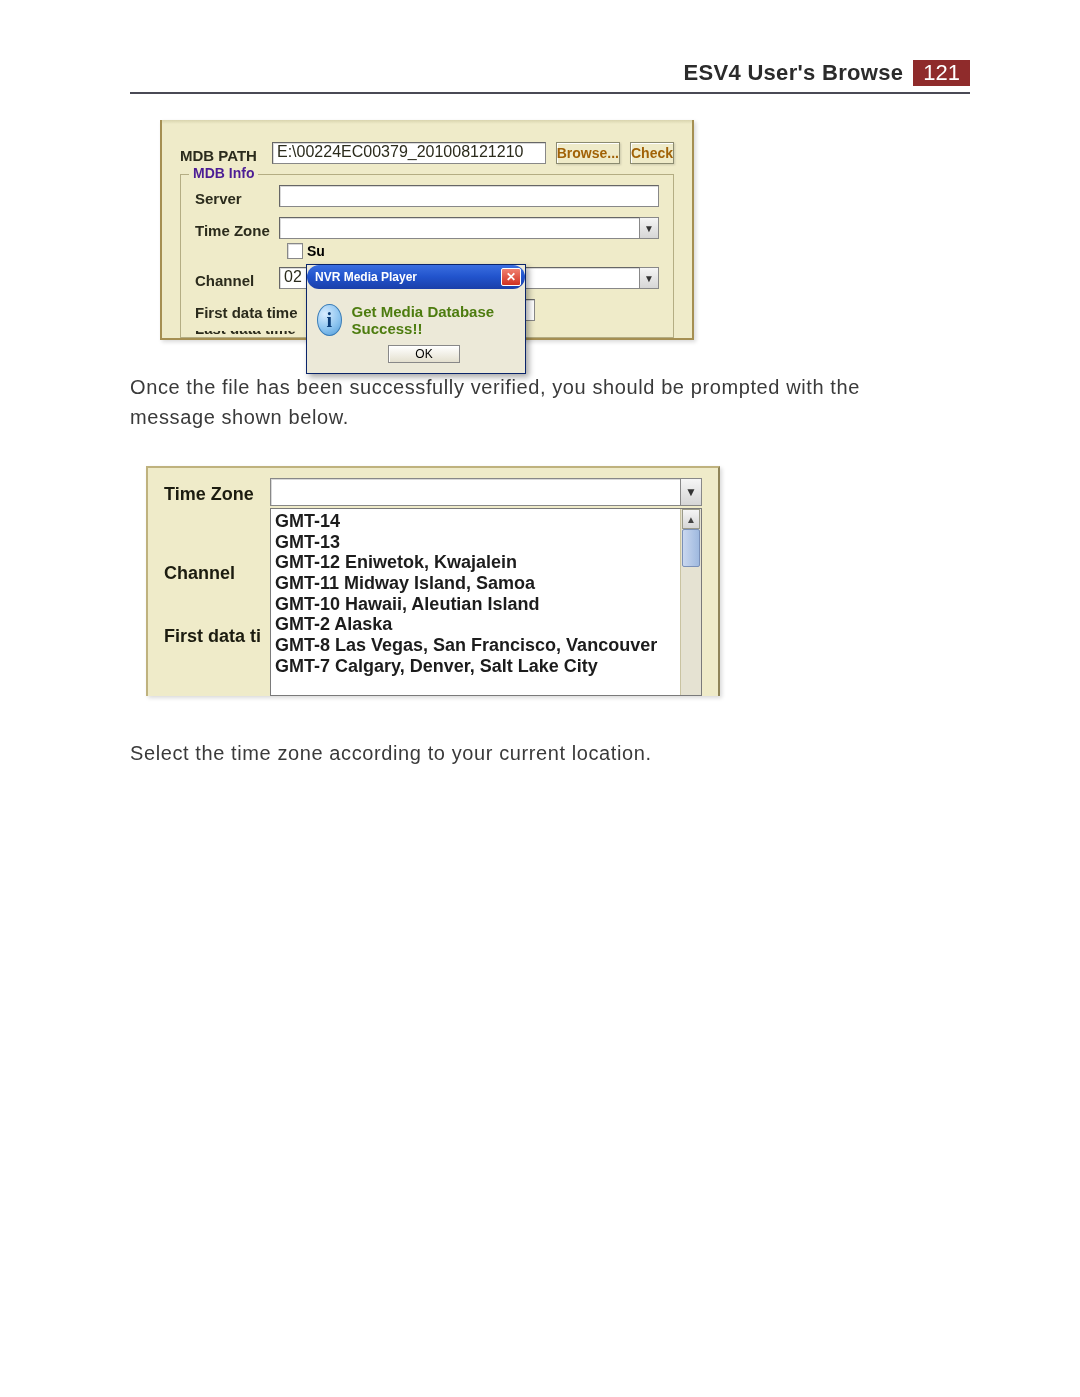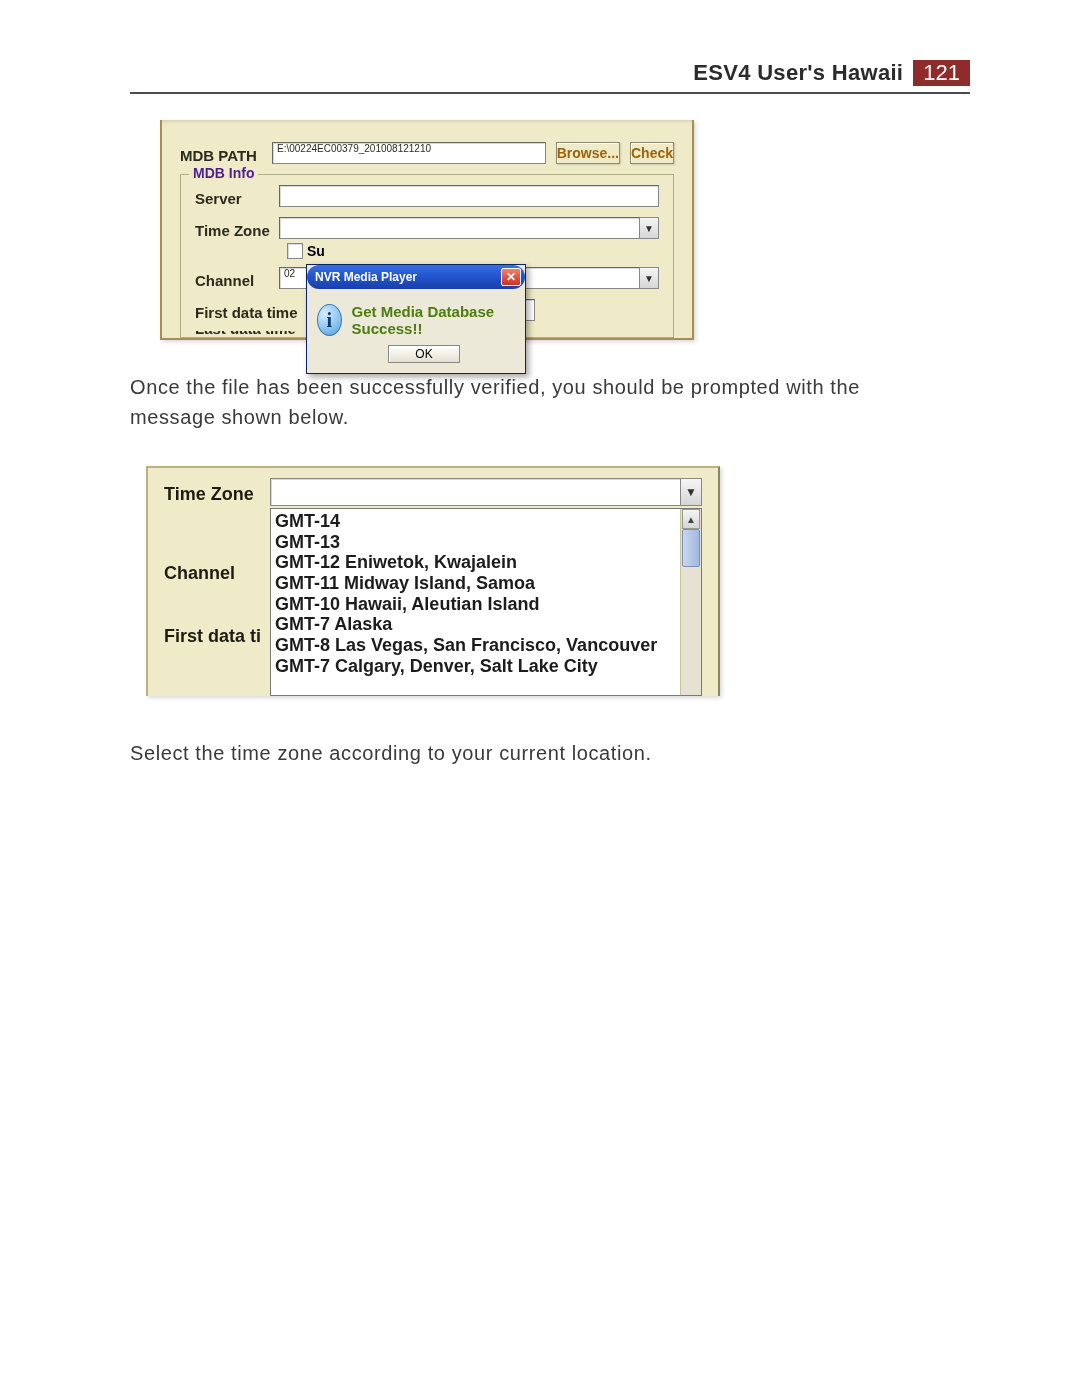--- a/index.html
+++ b/index.html
@@ -67,21 +67,21 @@
     width: 92px;
     flex: 0 0 92px;
   }
   .row .inp {
     border: 1px solid #888;
     border-top-color: #666;
     border-left-color: #666;
     background: #fff;
     height: 22px;
     padding: 0 4px;
-    font-size: 10px;
+    font-size: 16px;
     font-weight: normal;
     flex: 1;
     box-sizing: border-box;
     box-shadow: inset 1px 1px 0 rgba(0,0,0,0.15);
   }
   .row .inp.short { flex: 0 0 34px; }
   .row .btn {
     border: 1px solid #8b8b70;
     background: #efebc9;
     padding: 2px 0;
@@ -318,21 +318,21 @@
     border: 1px solid #7a90b8;
     border-radius: 2px;
   }
 </style>
 </head>
 <body>
 
 <div class="page">
 
   <div class="header-line">
-    <span class="header-title">ESV4 User's Hawaii</span>
+    <span class="header-title">ESV4 User's Browse</span>
     <span class="page-number-box">121</span>
   </div>
 
   <div class="shot">
     <div class="shot-gradient-top"></div>
     <div class="shot-body">
 
       <div class="row">
         <span class="lbl">MDB PATH</span>
         <span class="inp">E:\00224EC00379_201008121210</span>
@@ -411,21 +411,21 @@
       <span class="dd">▼</span>
     </div>
 
     <div class="listbox">
       <div class="listitems">
         <div>GMT-14</div>
         <div>GMT-13</div>
         <div>GMT-12 Eniwetok, Kwajalein</div>
         <div>GMT-11 Midway Island, Samoa</div>
         <div>GMT-10 Hawaii, Aleutian Island</div>
-        <div>GMT-7 Alaska</div>
+        <div>GMT-2 Alaska</div>
         <div>GMT-8 Las Vegas, San Francisco, Vancouver</div>
         <div>GMT-7 Calgary, Denver, Salt Lake City</div>
       </div>
       <div class="scrollbar">
         <div class="arrow up">▲</div>
         <div class="thumb"></div>
       </div>
     </div>
   </div>
 

